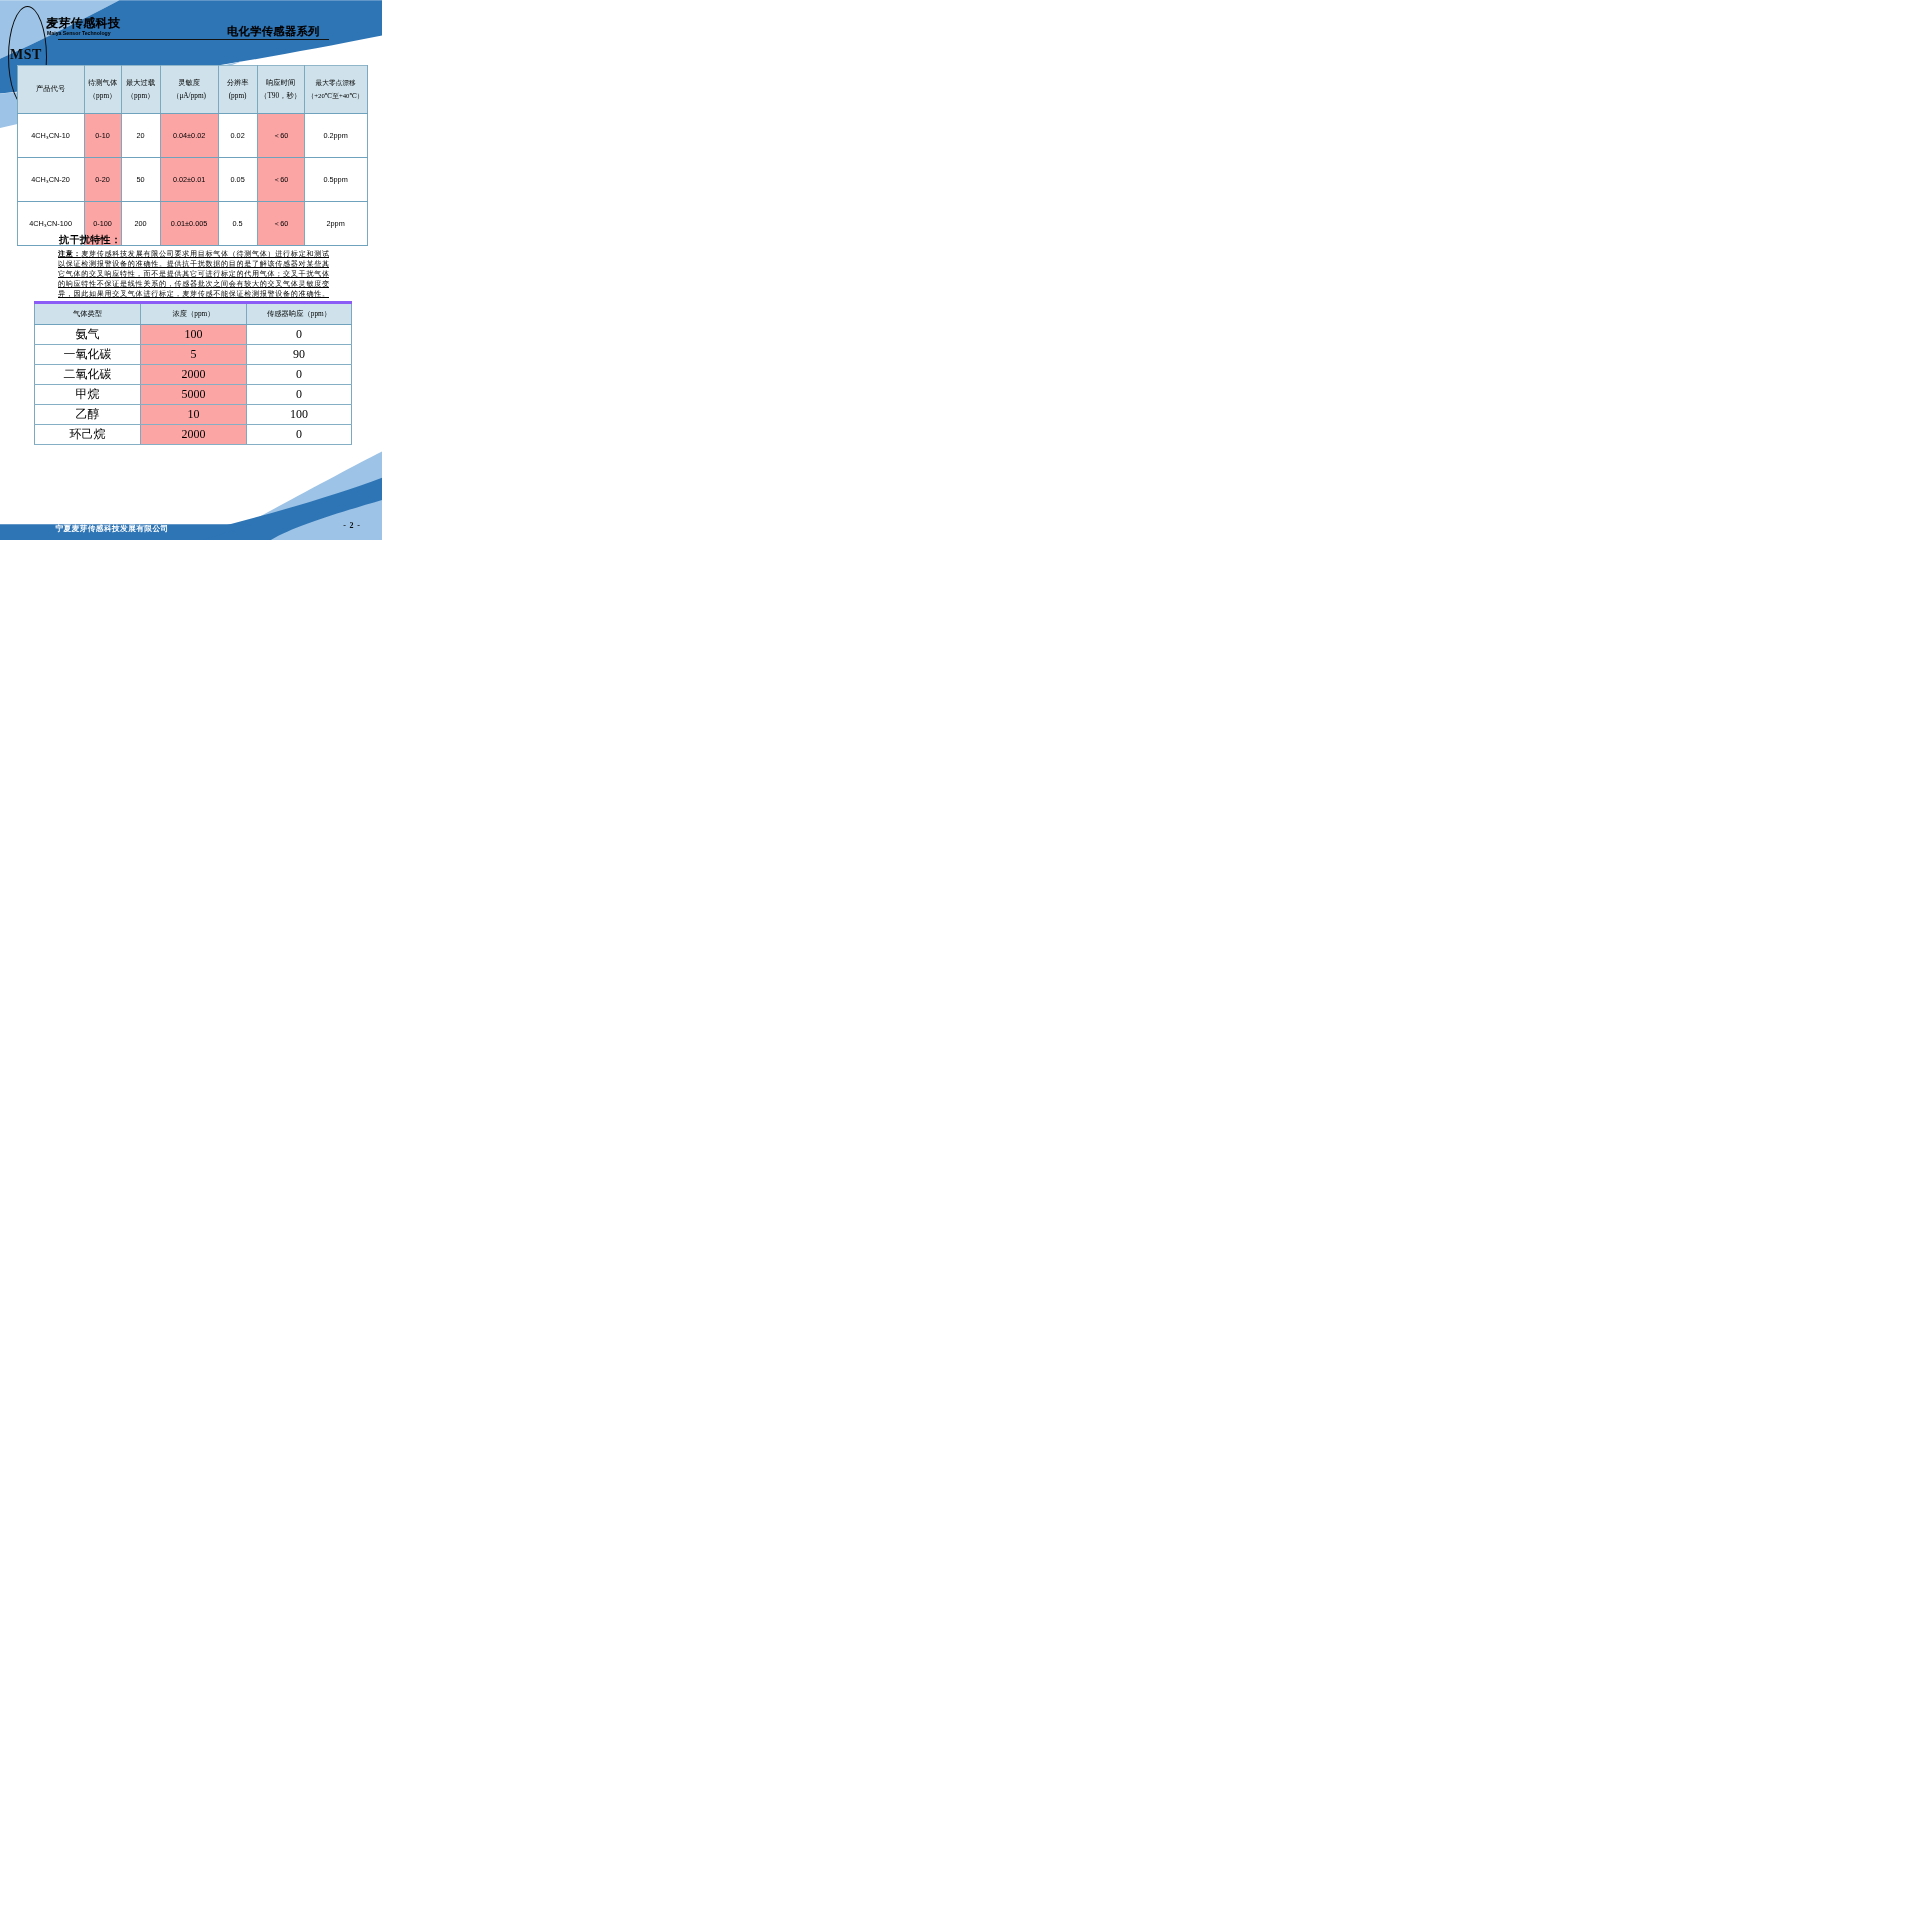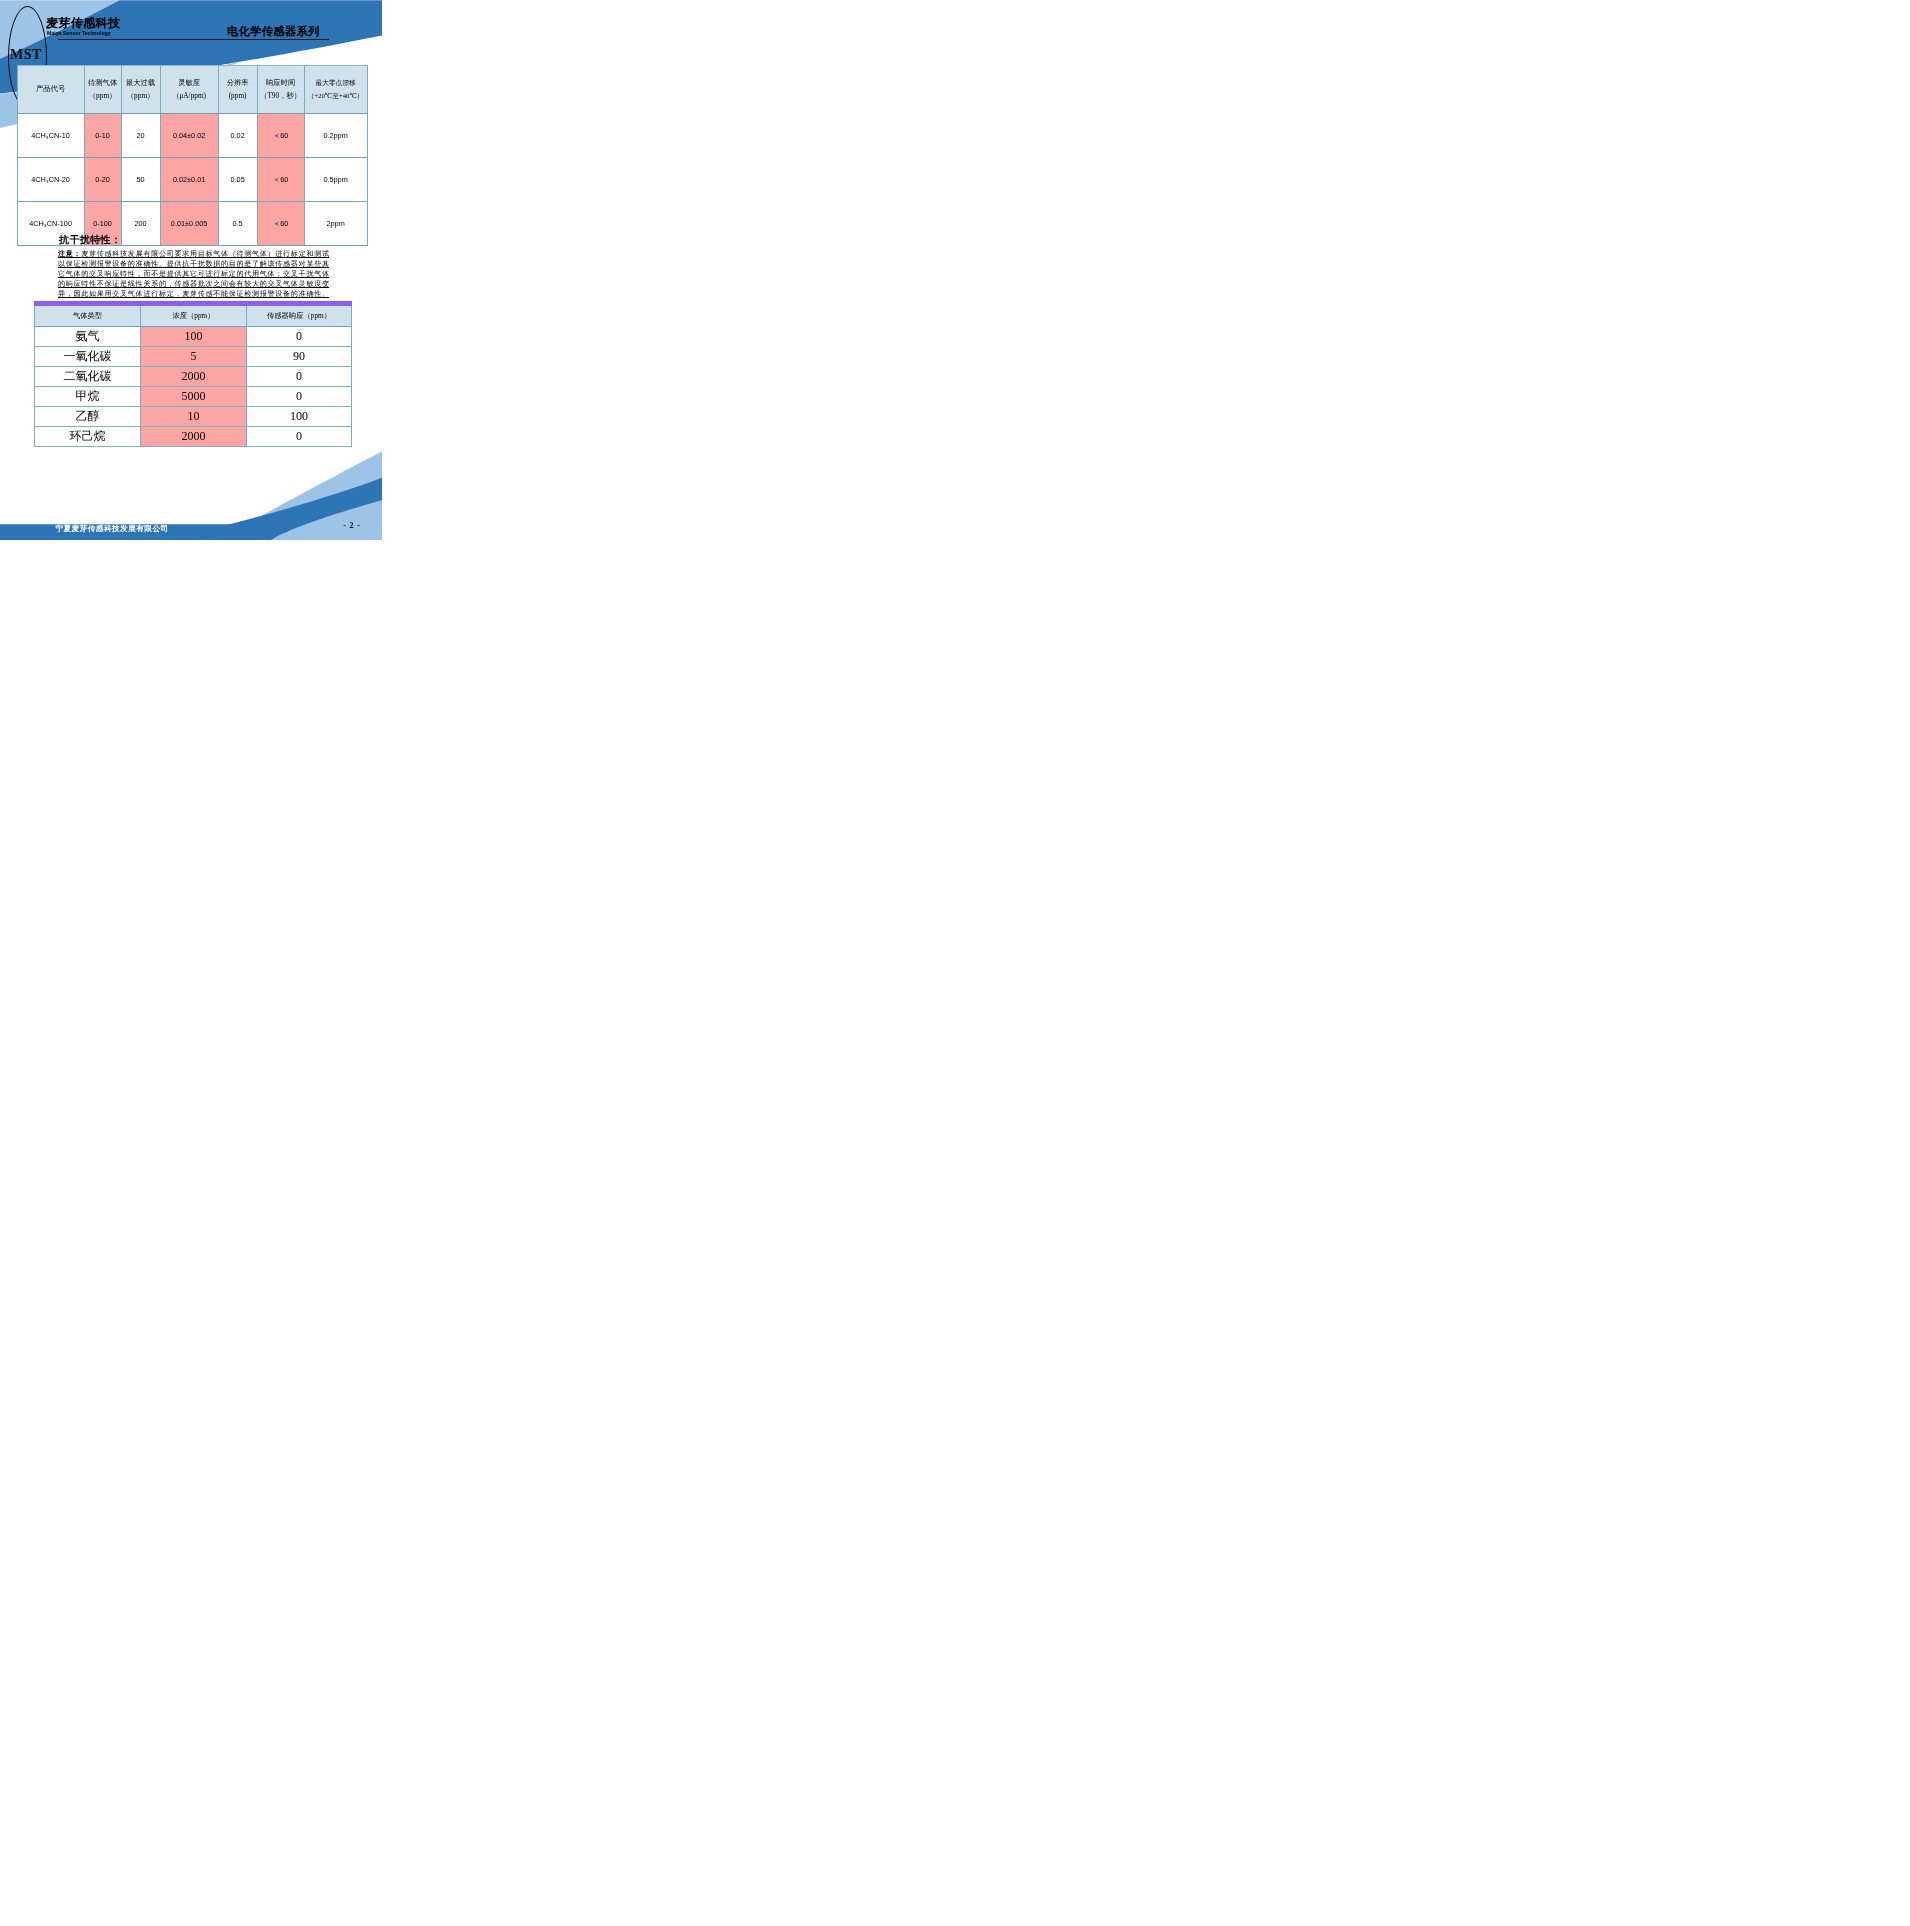--- a/index.html
+++ b/index.html
@@ -74,21 +74,21 @@
   }
   .note .nlabel{font-weight:800;}
 
   .cross-table{position:absolute;left:34px;top:301px;width:317px;}
   .cross-table td{
     border:0.6px solid #7BA9BF;text-align:center;vertical-align:middle;
     padding:0;color:#000;font-size:12px;
   }
   .cross-table thead td{
     background:#CFE2EB;height:20px;font-size:7.3px;
-    border-bottom:1.3px solid #6FA3BD;border-top:5px solid #8b5cf6;
+    border-bottom:1.3px solid #6FA3BD;border-top:3px solid #8b5cf6;
   }
   .cross-table tbody td{
     height:19px;background:#ffffff;
     border-top:1.2px solid #84AFC5;border-bottom:1.2px solid #84AFC5;
   }
 
   
   .footer-company{
     position:absolute;left:39px;top:524px;width:146px;text-align:center;
     color:#ffffff;font-size:7.7px;font-weight:700;letter-spacing:0.4px;

